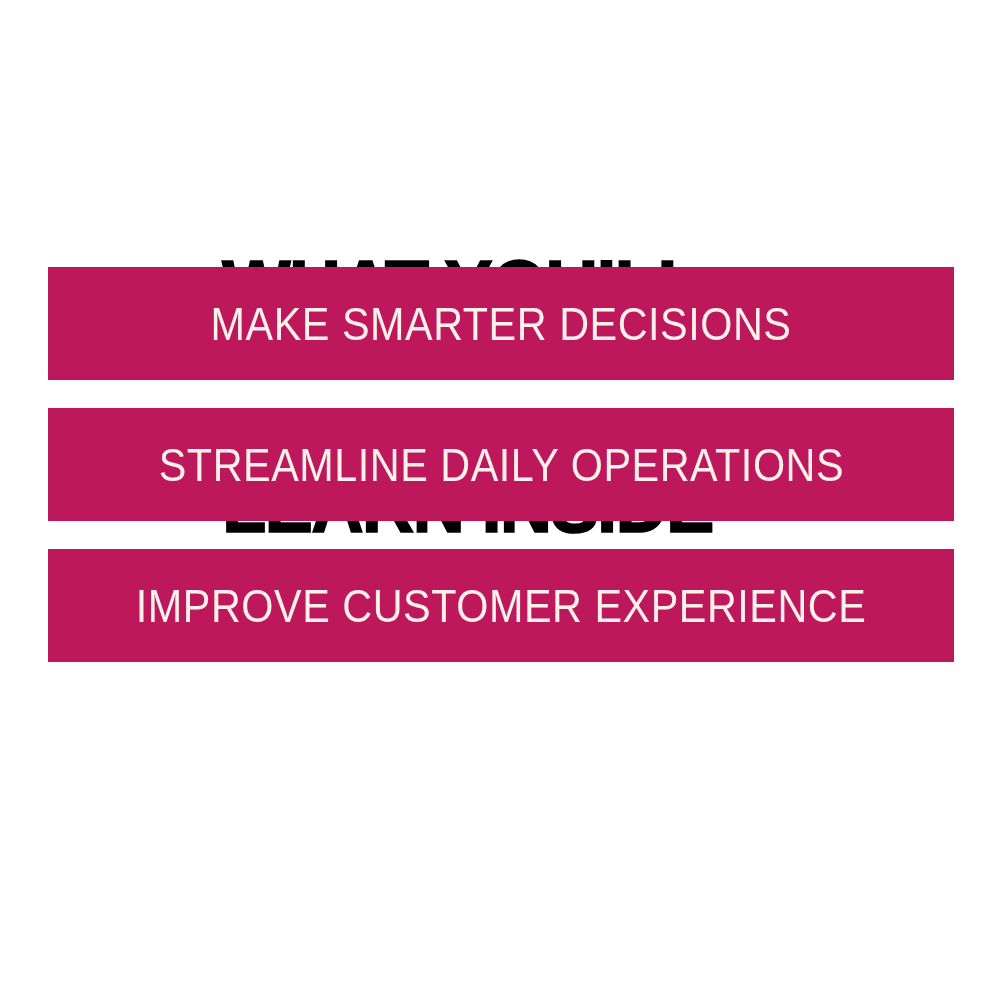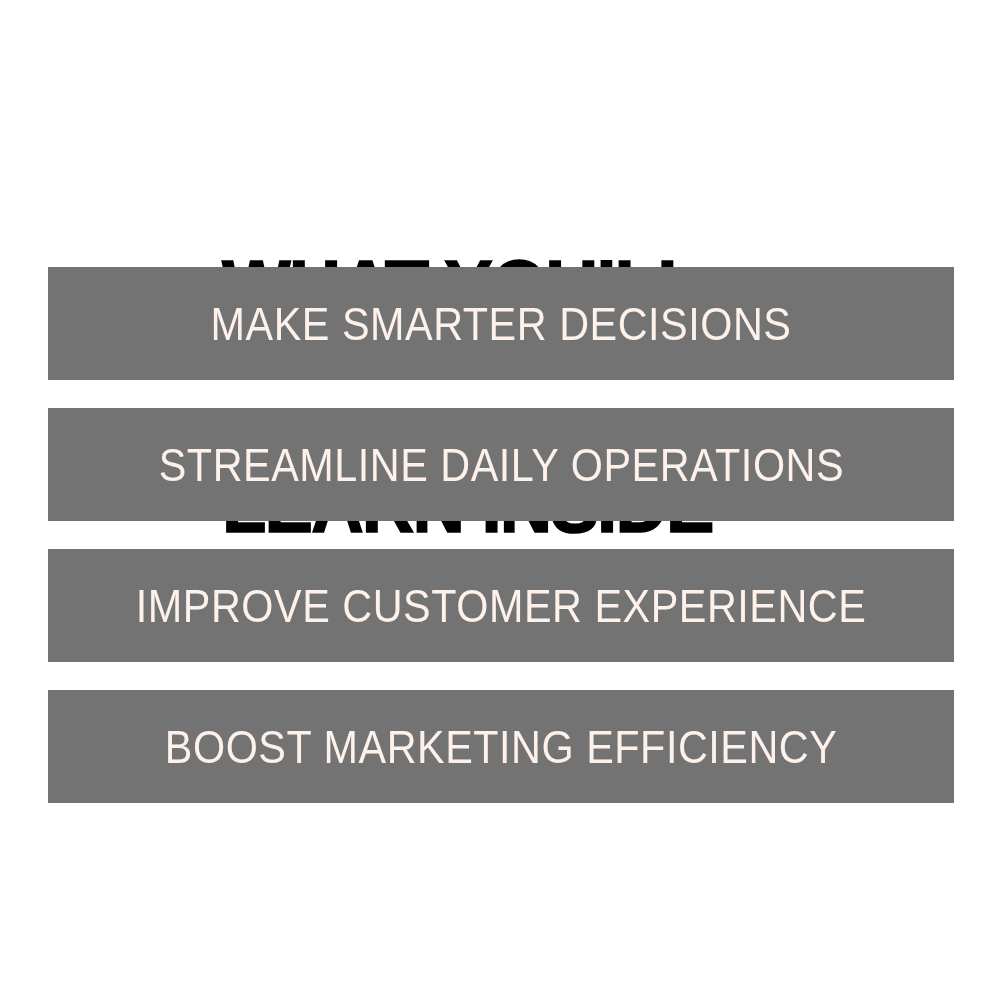--- a/index.html
+++ b/index.html
@@ -52,21 +52,21 @@
     position: absolute;
     left: 48px;
     top: 267px;
     width: 906px;
   }
 
   .bar {
     position: relative;
     width: 906px;
     height: 113px;
-    background: #737373;
+    background: #be185d;
     margin-bottom: 28px;
     display: flex;
     align-items: center;
     justify-content: center;
     box-sizing: border-box;
     overflow: hidden;
   }
   .bar:last-child {
     margin-bottom: 0;
   }
@@ -102,19 +102,16 @@
     </div>
 
     <div class="bar">
       <span class="bar-label">STREAMLINE DAILY OPERATIONS</span>
     </div>
 
     <div class="bar">
       <span class="bar-label">IMPROVE CUSTOMER EXPERIENCE</span>
     </div>
 
-    <div class="bar">
-      <span class="bar-label">BOOST MARKETING EFFICIENCY</span>
-    </div>
 
 
   </div>
 </div>
 
 </body></html>

